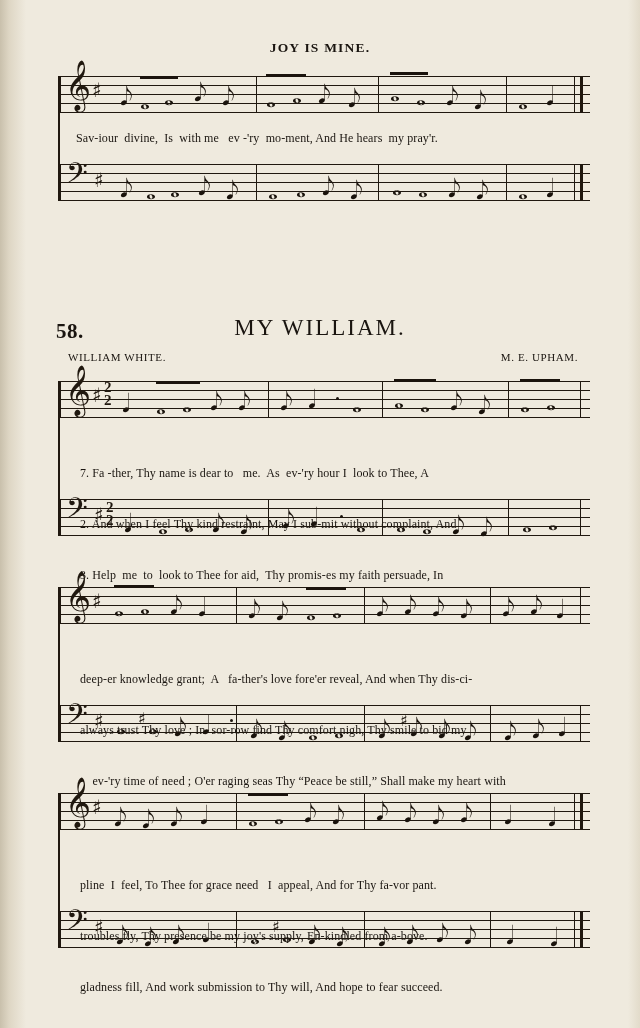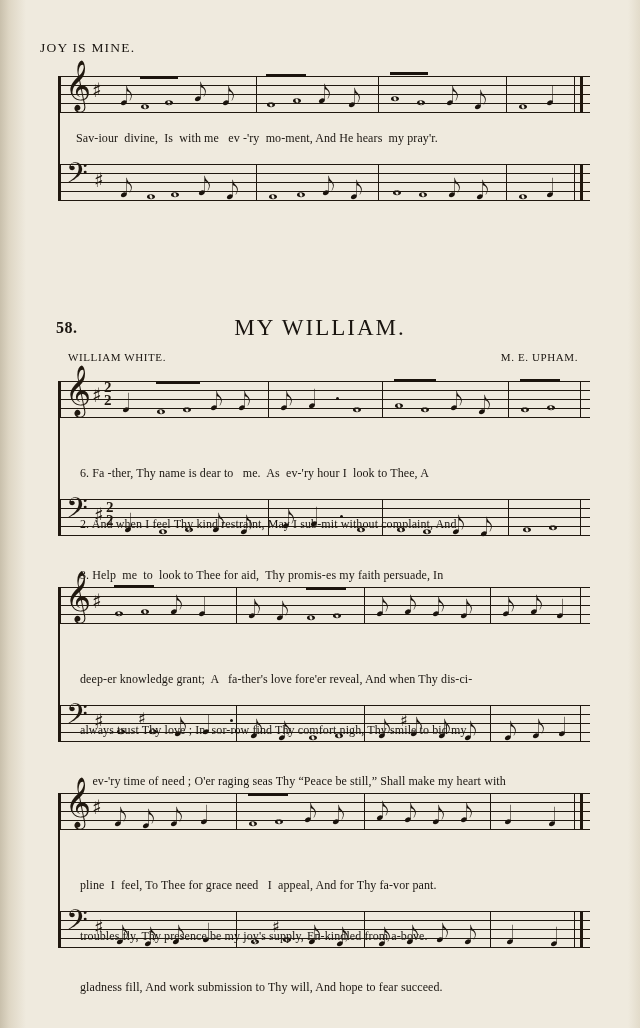--- a/index.html
+++ b/index.html
@@ -38,25 +38,27 @@
 
   .content {
     position: absolute;
     left: 40px;
     top: 0;
     width: 560px;
     height: 1028px;
   }
 
   .running-head {
+    text-align: center;
     font-size: 13.5px;
     letter-spacing: 1.2px;
     margin-top: 40px;
     font-variant: small-caps;
     text-transform: uppercase;
+    font-weight: bold;
   }
 
   
   .system {
     position: relative;
     margin: 0 auto;
   }
   .staff {
     position: relative;
     height: 44px;
@@ -144,21 +146,21 @@
   .lyrics {
     font-size: 12px;
     line-height: 17px;
     letter-spacing: 0.1px;
     white-space: pre;
   }
   .lyric-line { white-space: pre; }
 
   .hymn-number {
     position: absolute;
-    font-size: 16px;
+    font-size: 21px;
     font-weight: bold;
     letter-spacing: 0.5px;
   }
   .hymn-title {
     text-align: center;
     font-size: 23px;
     letter-spacing: 2px;
   }
   .credit-left, .credit-right {
     font-size: 11px;
@@ -299,21 +301,21 @@
         <div class="note" style="left:390px; top:14px;">𝅘𝅥𝅮</div>
         <div class="note" style="left:418px; top:18px;">𝅘𝅥𝅮</div>
         <div class="barline" style="left:448px;"></div>
         <div class="beam" style="left:460px; top:4px; width:40px;"></div>
         <div class="note" style="left:460px; top:16px;">𝅝</div>
         <div class="note" style="left:486px; top:14px;">𝅝</div>
         <div class="barline" style="left:520px;"></div>
       </div>
 
       <div class="lyrics" style="position:absolute; left:30px; top:56px; width:520px;">
-        <div class="lyric-line">6. Fa -ther, Thy name is dear to   me.  As  ev-'ry hour I  look to Thee, A</div>
+        <div class="lyric-line">7. Fa -ther, Thy name is dear to   me.  As  ev-'ry hour I  look to Thee, A</div>
         <div class="lyric-line">2. And when I feel Thy kind restraint, May I sub-mit without complaint, And</div>
         <div class="lyric-line">3. Help  me  to  look to Thee for aid,  Thy promis-es my faith persuade, In</div>
       </div>
 
       <div class="staff" style="position:absolute; left:10px; top:118px; width:530px;">
         <div class="line l0"></div>
           <div class="line l1"></div>
           <div class="line l2"></div>
           <div class="line l3"></div>
           <div class="line l4"></div>

